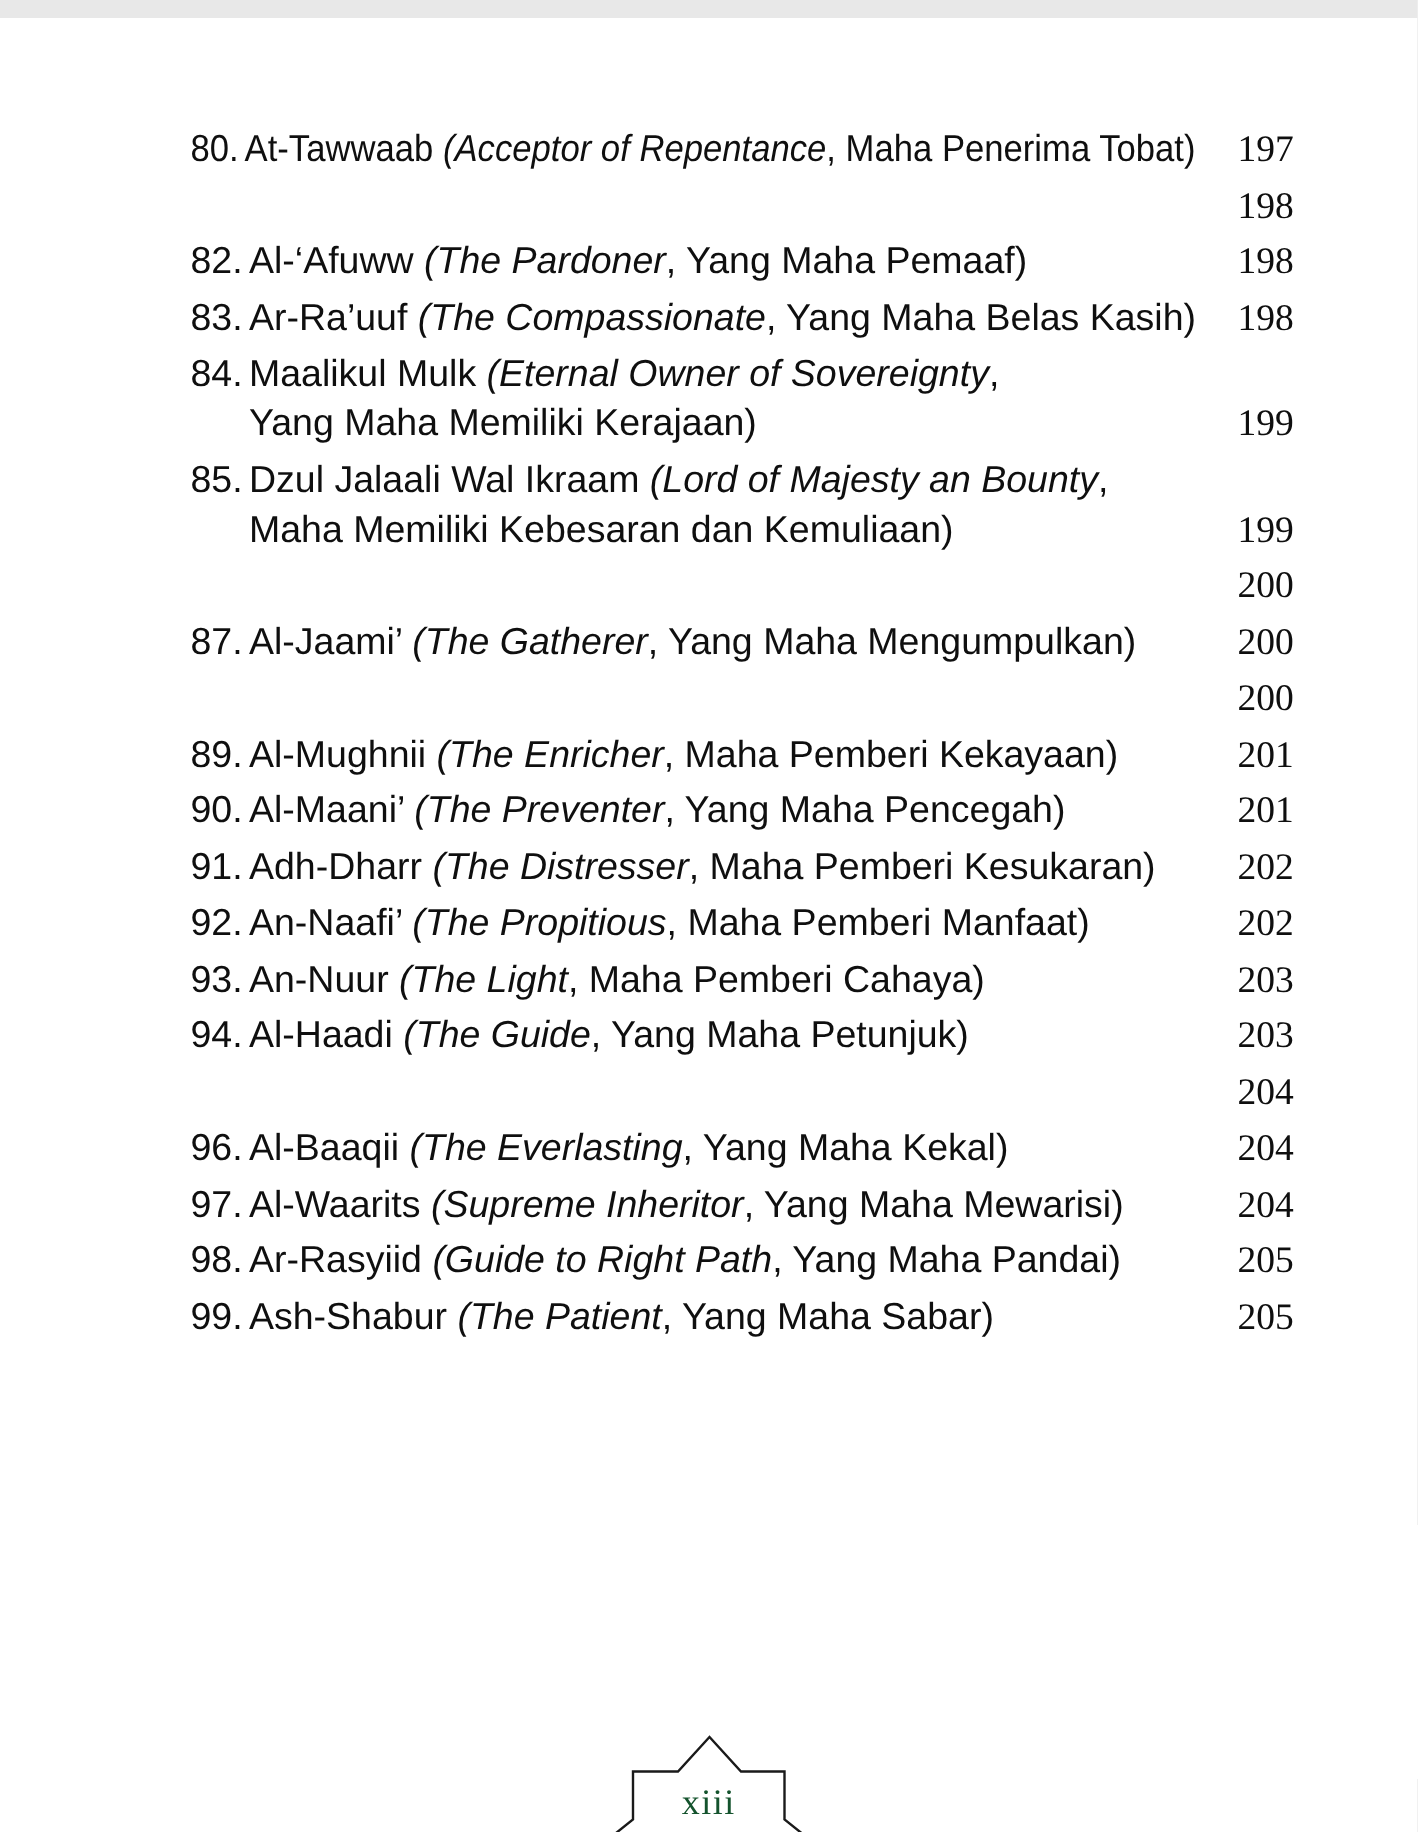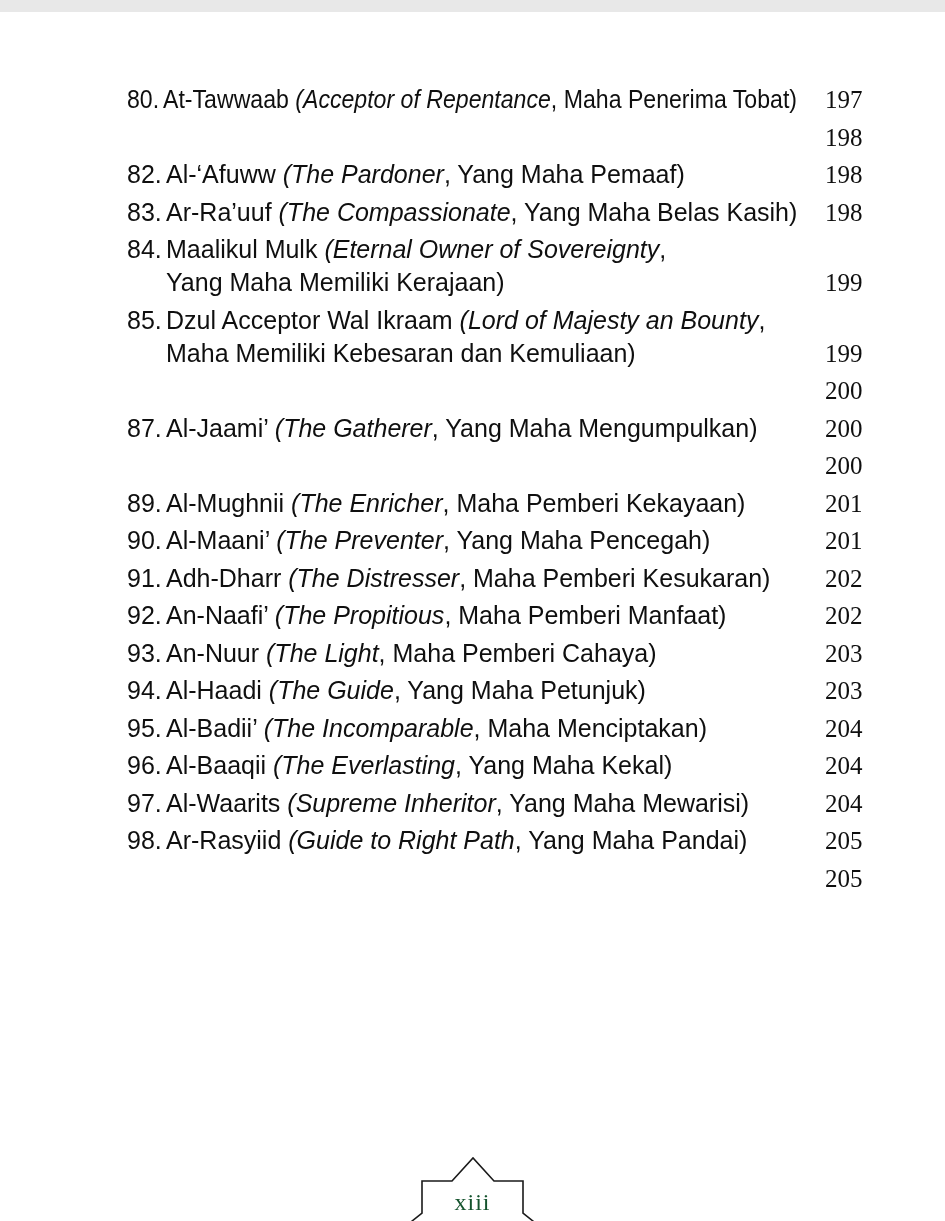--- a/index.html
+++ b/index.html
@@ -84,21 +84,21 @@
         <div class="toc-line"><span class="line-text"><span class="entry-num">82.</span><span>Al-‘Afuww </span><span class="seg-italic">(The Pardoner</span><span>, Yang Maha Pemaaf)</span></span><span class="page-num">198</span></div>
       </div>
       <div class="toc-entry">
         <div class="toc-line"><span class="line-text"><span class="entry-num">83.</span><span>Ar-Ra’uuf </span><span class="seg-italic">(The Compassionate</span><span>, Yang Maha Belas Kasih)</span></span><span class="page-num">198</span></div>
       </div>
       <div class="toc-entry">
         <div class="toc-line"><span class="line-text"><span class="entry-num">84.</span><span>Maalikul Mulk </span><span class="seg-italic">(Eternal Owner of Sovereignty</span><span>,</span></span></div>
         <div class="toc-line cont-indent"><span class="line-text"><span>Yang Maha Memiliki Kerajaan)</span></span><span class="page-num">199</span></div>
       </div>
       <div class="toc-entry">
-        <div class="toc-line"><span class="line-text"><span class="entry-num">85.</span><span>Dzul Acceptor Wal Ikraam </span><span class="seg-italic">(Lord of Majesty an Bounty</span><span>,</span></span></div>
+        <div class="toc-line"><span class="line-text"><span class="entry-num">85.</span><span>Dzul Jalaali Wal Ikraam </span><span class="seg-italic">(Lord of Majesty an Bounty</span><span>,</span></span></div>
         <div class="toc-line cont-indent"><span class="line-text"><span>Maha Memiliki Kebesaran dan Kemuliaan)</span></span><span class="page-num">199</span></div>
       </div>
       <div class="toc-entry">
         <div class="toc-line"><span class="page-num">200</span></div>
       </div>
       <div class="toc-entry">
         <div class="toc-line"><span class="line-text"><span class="entry-num">87.</span><span>Al-Jaami’ </span><span class="seg-italic">(The Gatherer</span><span>, Yang Maha Mengumpulkan)</span></span><span class="page-num">200</span></div>
       </div>
       <div class="toc-entry">
         <div class="toc-line"><span class="page-num">200</span></div>
@@ -115,33 +115,33 @@
       <div class="toc-entry">
         <div class="toc-line"><span class="line-text"><span class="entry-num">92.</span><span>An-Naafi’ </span><span class="seg-italic">(The Propitious</span><span>, Maha Pemberi Manfaat)</span></span><span class="page-num">202</span></div>
       </div>
       <div class="toc-entry">
         <div class="toc-line"><span class="line-text"><span class="entry-num">93.</span><span>An-Nuur </span><span class="seg-italic">(The Light</span><span>, Maha Pemberi Cahaya)</span></span><span class="page-num">203</span></div>
       </div>
       <div class="toc-entry">
         <div class="toc-line"><span class="line-text"><span class="entry-num">94.</span><span>Al-Haadi </span><span class="seg-italic">(The Guide</span><span>, Yang Maha Petunjuk)</span></span><span class="page-num">203</span></div>
       </div>
       <div class="toc-entry">
-        <div class="toc-line"><span class="line-text"><span class="entry-num">95.</span><span>Al-Badii’ </span><span class="seg-italic">(The Incomparable</span><span>, Maha Menciptakan)</span></span><span class="page-num">204</span></div>
+        <div class="toc-line"><span class="page-num">204</span></div>
       </div>
       <div class="toc-entry">
         <div class="toc-line"><span class="line-text"><span class="entry-num">96.</span><span>Al-Baaqii </span><span class="seg-italic">(The Everlasting</span><span>, Yang Maha Kekal)</span></span><span class="page-num">204</span></div>
       </div>
       <div class="toc-entry">
         <div class="toc-line"><span class="line-text"><span class="entry-num">97.</span><span>Al-Waarits </span><span class="seg-italic">(Supreme Inheritor</span><span>, Yang Maha Mewarisi)</span></span><span class="page-num">204</span></div>
       </div>
       <div class="toc-entry">
         <div class="toc-line"><span class="line-text"><span class="entry-num">98.</span><span>Ar-Rasyiid </span><span class="seg-italic">(Guide to Right Path</span><span>, Yang Maha Pandai)</span></span><span class="page-num">205</span></div>
       </div>
       <div class="toc-entry">
-        <div class="toc-line"><span class="page-num">205</span></div>
+        <div class="toc-line"><span class="line-text"><span class="entry-num">99.</span><span>Ash-Shabur </span><span class="seg-italic">(The Patient</span><span>, Yang Maha Sabar)</span></span><span class="page-num">205</span></div>
       </div>
     </div>
 
   <svg id="footer-ornament" viewBox="0 0 165 81" xmlns="http://www.w3.org/2000/svg">
     <polyline points="7,81 32,61 32,29 62,29 83,6 104,29 133,29 133,61 158,81" fill="none" stroke="#1a1a1a" stroke-width="1.6"></polyline>
   </svg>
 
   <div id="folio">xiii</div>
 
 </div>

